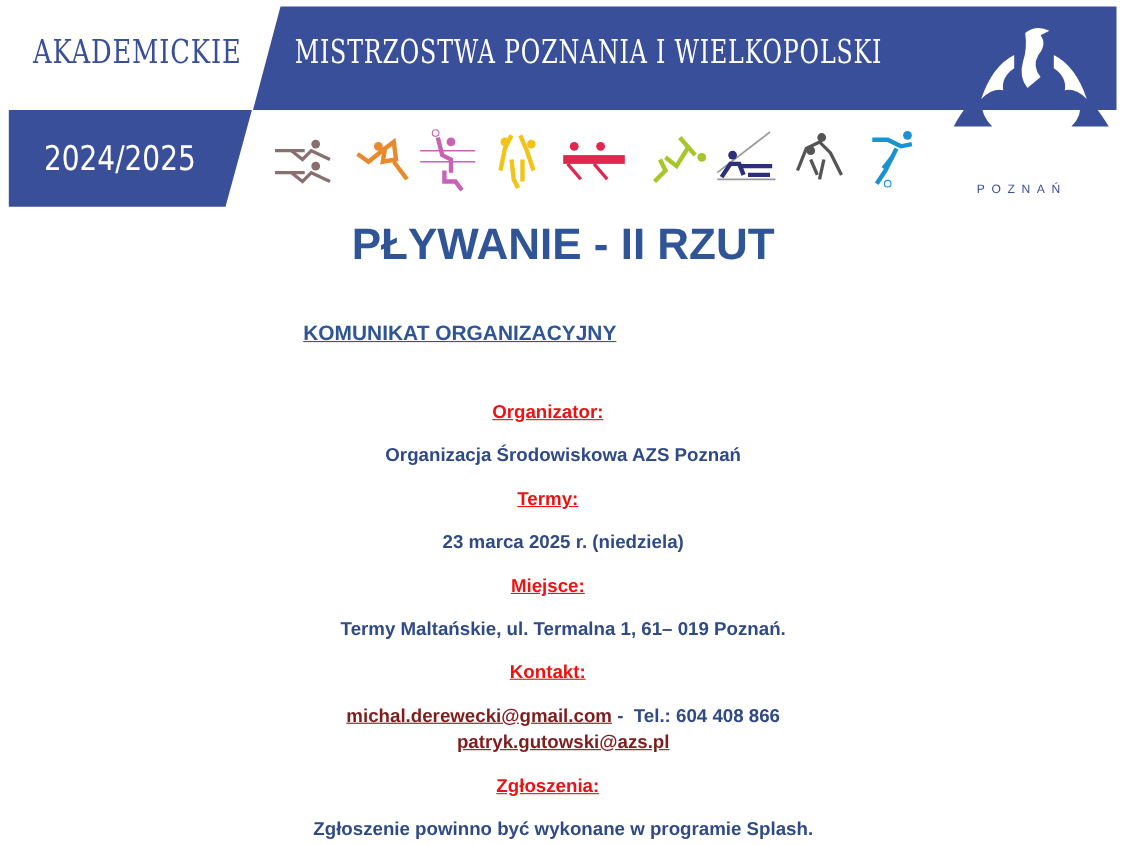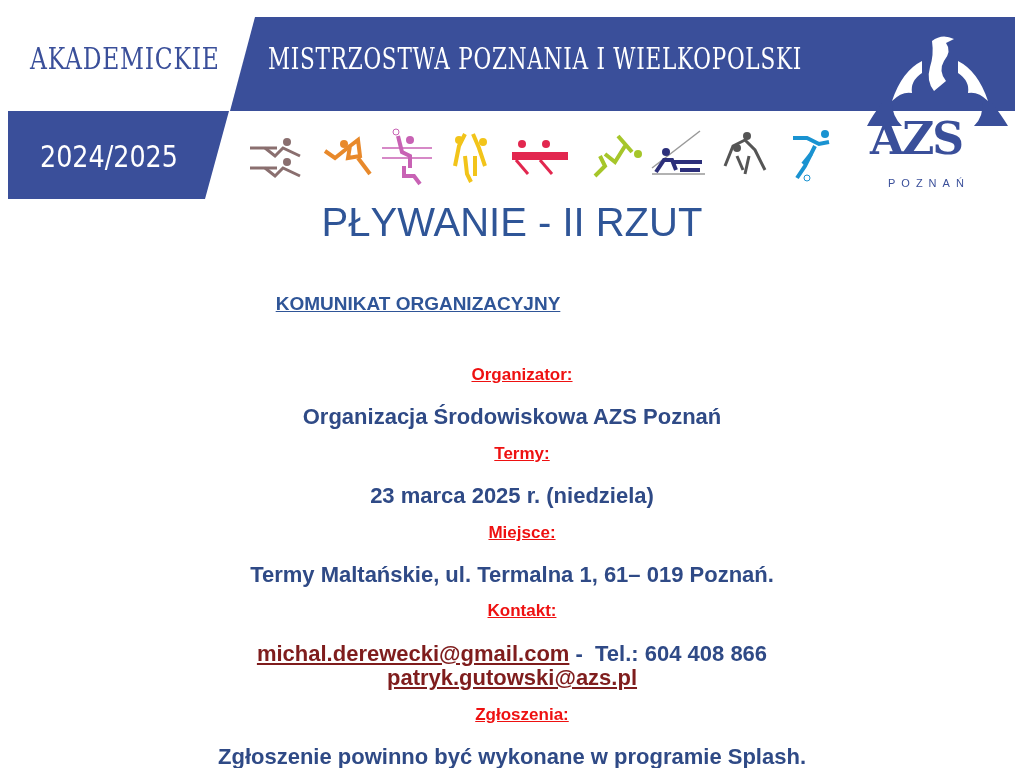--- a/index.html
+++ b/index.html
@@ -1,31 +1,31 @@
 <!DOCTYPE html>
 <html><head>
 <meta charset="utf-8">
 <style>
   html, body { margin:0; padding:0; }
   body { width:1024px; height:768px; background:#ffffff; position:relative; overflow:hidden; font-family:"Liberation Sans", sans-serif; }
-  .banner { position:absolute; left:0; top:11px; width:956px; height:195px; }
+  .banner { position:absolute; left:0; top:0; width:956px; height:195px; }
   .banner svg { position:absolute; left:0; top:0; }
   .akad { position:absolute; left:30px; top:30px; font-family:"DejaVu Serif", serif; font-size:30px; letter-spacing:1px; color:#3a4f9a; transform:scaleX(0.78); transform-origin:left center; font-weight:normal; }
   .mistrz { position:absolute; left:268px; top:30px; font-family:"DejaVu Serif", serif; font-size:30px; letter-spacing:1px; color:#ffffff; transform:scaleX(0.72); transform-origin:left center; white-space:nowrap; }
   .season { position:absolute; left:40px; top:127px; font-family:"DejaVu Sans", sans-serif; font-size:31px; color:#ffffff; transform:scaleX(0.82); transform-origin:left center; }
   .sports { position:absolute; left:245px; top:115px; width:600px; height:60px; }
   .sport { position:absolute; top:0; width:60px; height:60px; }
   .logo { position:absolute; left:862px; top:20px; width:150px; height:165px; }
   .logo-azs { position:absolute; left:8px; top:82px; font-family:"DejaVu Serif", serif; font-weight:bold; color:#3a4f9a; font-size:44px; letter-spacing:-2px; }
   .logo-city { position:absolute; left:26px; top:146px; font-family:Liberation Sans, sans-serif; font-size:11px; letter-spacing:6px; color:#3a4f9a; }
   .content { position:absolute; left:0; top:195px; width:1024px; text-align:center; }
-  .title { position:absolute; left:0; width:1024px; top:5px; font-size:40px; font-weight:normal; color:#2f5597; text-align:center; }
+  .title { position:absolute; left:0; width:1024px; top:5px; font-size:40px; font-weight:bold; color:#2f5597; text-align:center; }
   .subtitle { position:absolute; left:0; width:836px; top:98px; font-size:19px; font-weight:bold; color:#2f5597; text-decoration:underline; text-align:center; }
-  .label { position:absolute; left:0; width:996px; font-size:17px; font-weight:bold; color:#ee1111; text-decoration:underline; text-align:center;padding-left:24px; }
-  .value { position:absolute; left:0; width:1024px; font-size:22px; font-weight:bold; color:#2f4a86; text-align:center; }
+  .label { position:absolute; left:0; width:996px; font-size:17px; font-weight:bold; color:#ee1111; text-decoration:underline; text-align:center; }
+  .value { position:absolute; left:0; width:1024px; font-size:17px; font-weight:bold; color:#2f4a86; text-align:center; }
   .link { color:#7f1d1d; text-decoration:underline; }
 </style>
 </head>
 <body>
 
 <div class="banner">
   <svg width="1024" height="195">
     <polygon points="255,6 1015,6 1015,100 230,100" fill="#3a4f9a"></polygon>
     <polygon points="8,100 229,100 205,188 8,188" fill="#3a4f9a"></polygon>
   </svg>
@@ -126,21 +126,20 @@
   </div>
 
   <div class="logo">
     <svg width="150" height="100" viewBox="0 0 150 100">
       <path d="M70 10 Q80 2 92 8 L84 12 Q90 20 82 30 Q76 40 84 50 L72 60 Q64 50 68 36 Q72 24 70 10Z" fill="#ffffff"></path>
       <path d="M60 30 Q40 40 30 70 Q40 60 50 62 Q48 50 60 42Z" fill="#ffffff"></path>
       <path d="M96 30 Q116 40 126 70 Q116 60 106 62 Q108 50 96 42Z" fill="#ffffff"></path>
       <path d="M20 72 Q10 85 5 95 L40 95 Q30 85 30 72Z" fill="#3a4f9a"></path>
       <path d="M130 72 Q140 85 146 95 L112 95 Q122 85 120 72Z" fill="#3a4f9a"></path>
     </svg>
-    <div class="logo-azs">AZS</div>
     <div class="logo-city">POZNAŃ</div>
   </div>
 </div>
 
 <div class="content">
   <div class="title">PŁYWANIE - II RZUT</div>
   <div class="subtitle">KOMUNIKAT ORGANIZACYJNY</div>
 
   <div class="label" style="top:170px">Organizator:</div>
   <div class="value" style="top:209px">Organizacja Środowiskowa AZS Poznań</div>

